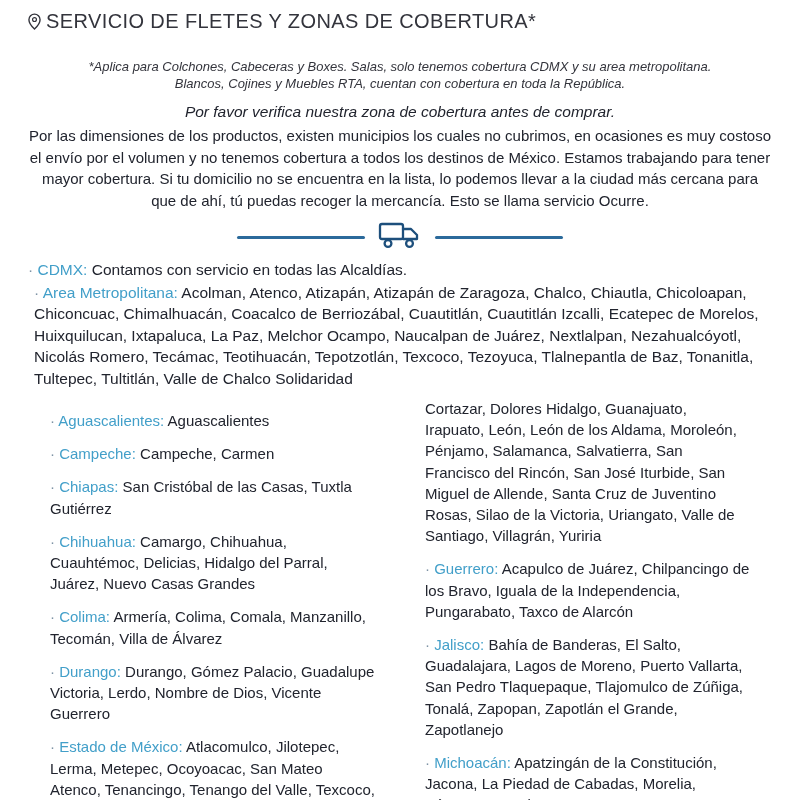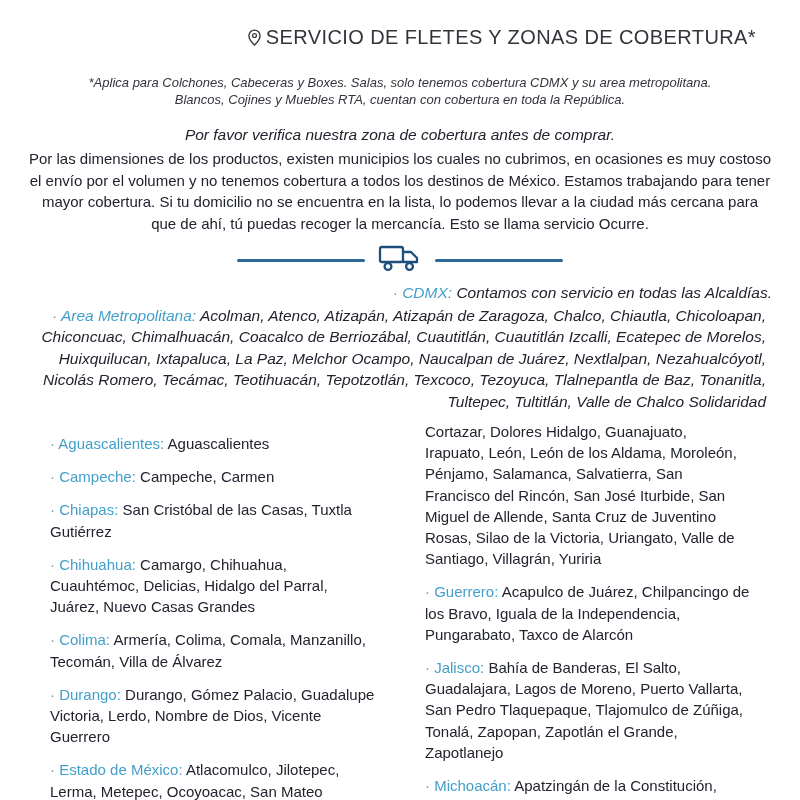--- a/index.html
+++ b/index.html
@@ -12,43 +12,43 @@
   }
   *{box-sizing:border-box;}
   html,body{margin:0;padding:0;}
   body{
     width:800px;height:800px;overflow:hidden;background:#ffffff;
     font-family:"Liberation Sans","DejaVu Sans",sans-serif;
     color:var(--text);
   }
   .page{padding:10px 28px 0;}
   .title{
-    margin:16px;text-align:right;font-size:20px;font-weight:400;
+    margin:0;text-align:left;font-size:20px;font-weight:400;
     letter-spacing:.4px;color:var(--title);
   }
   .title .pin{vertical-align:-2px;margin-right:5px;}
   .disclaimer{
     margin:23px 0 0;text-align:center;font-style:italic;
     font-size:13px;line-height:17px;color:var(--title);
   }
   .lead{
-    margin:16px 0 0;text-align:center;font-style:italic;
+    margin:9px 0 0;text-align:center;font-style:italic;
     font-size:15.5px;line-height:21px;
   }
   .body-text{
     margin:3px auto 0;max-width:748px;text-align:center;
     font-size:15px;line-height:21.5px;
   }
   .divider{
     display:flex;align-items:center;justify-content:center;
     gap:13px;margin:9px 0 5px;
   }
   .divider .line{width:128px;height:3px;background:var(--divider);border-radius:2px;}
   .centered-entry{
-    margin:1px 0 0;text-align:right;font-size:15.5px;line-height:21.5px;font-style:italic;
+    margin:1px 0 0;text-align:left;font-size:15.5px;line-height:21.5px;
   }
   .metro{padding:0 6px;}
   .bullet{color:var(--bullet);}
   .label{color:var(--accent);}
   .columns{
     margin-top:9px;padding:0 10px;
     column-count:2;column-gap:26px;
     font-size:15px;line-height:21.2px;text-align:left;
   }
   .state-item{margin:12px;}

